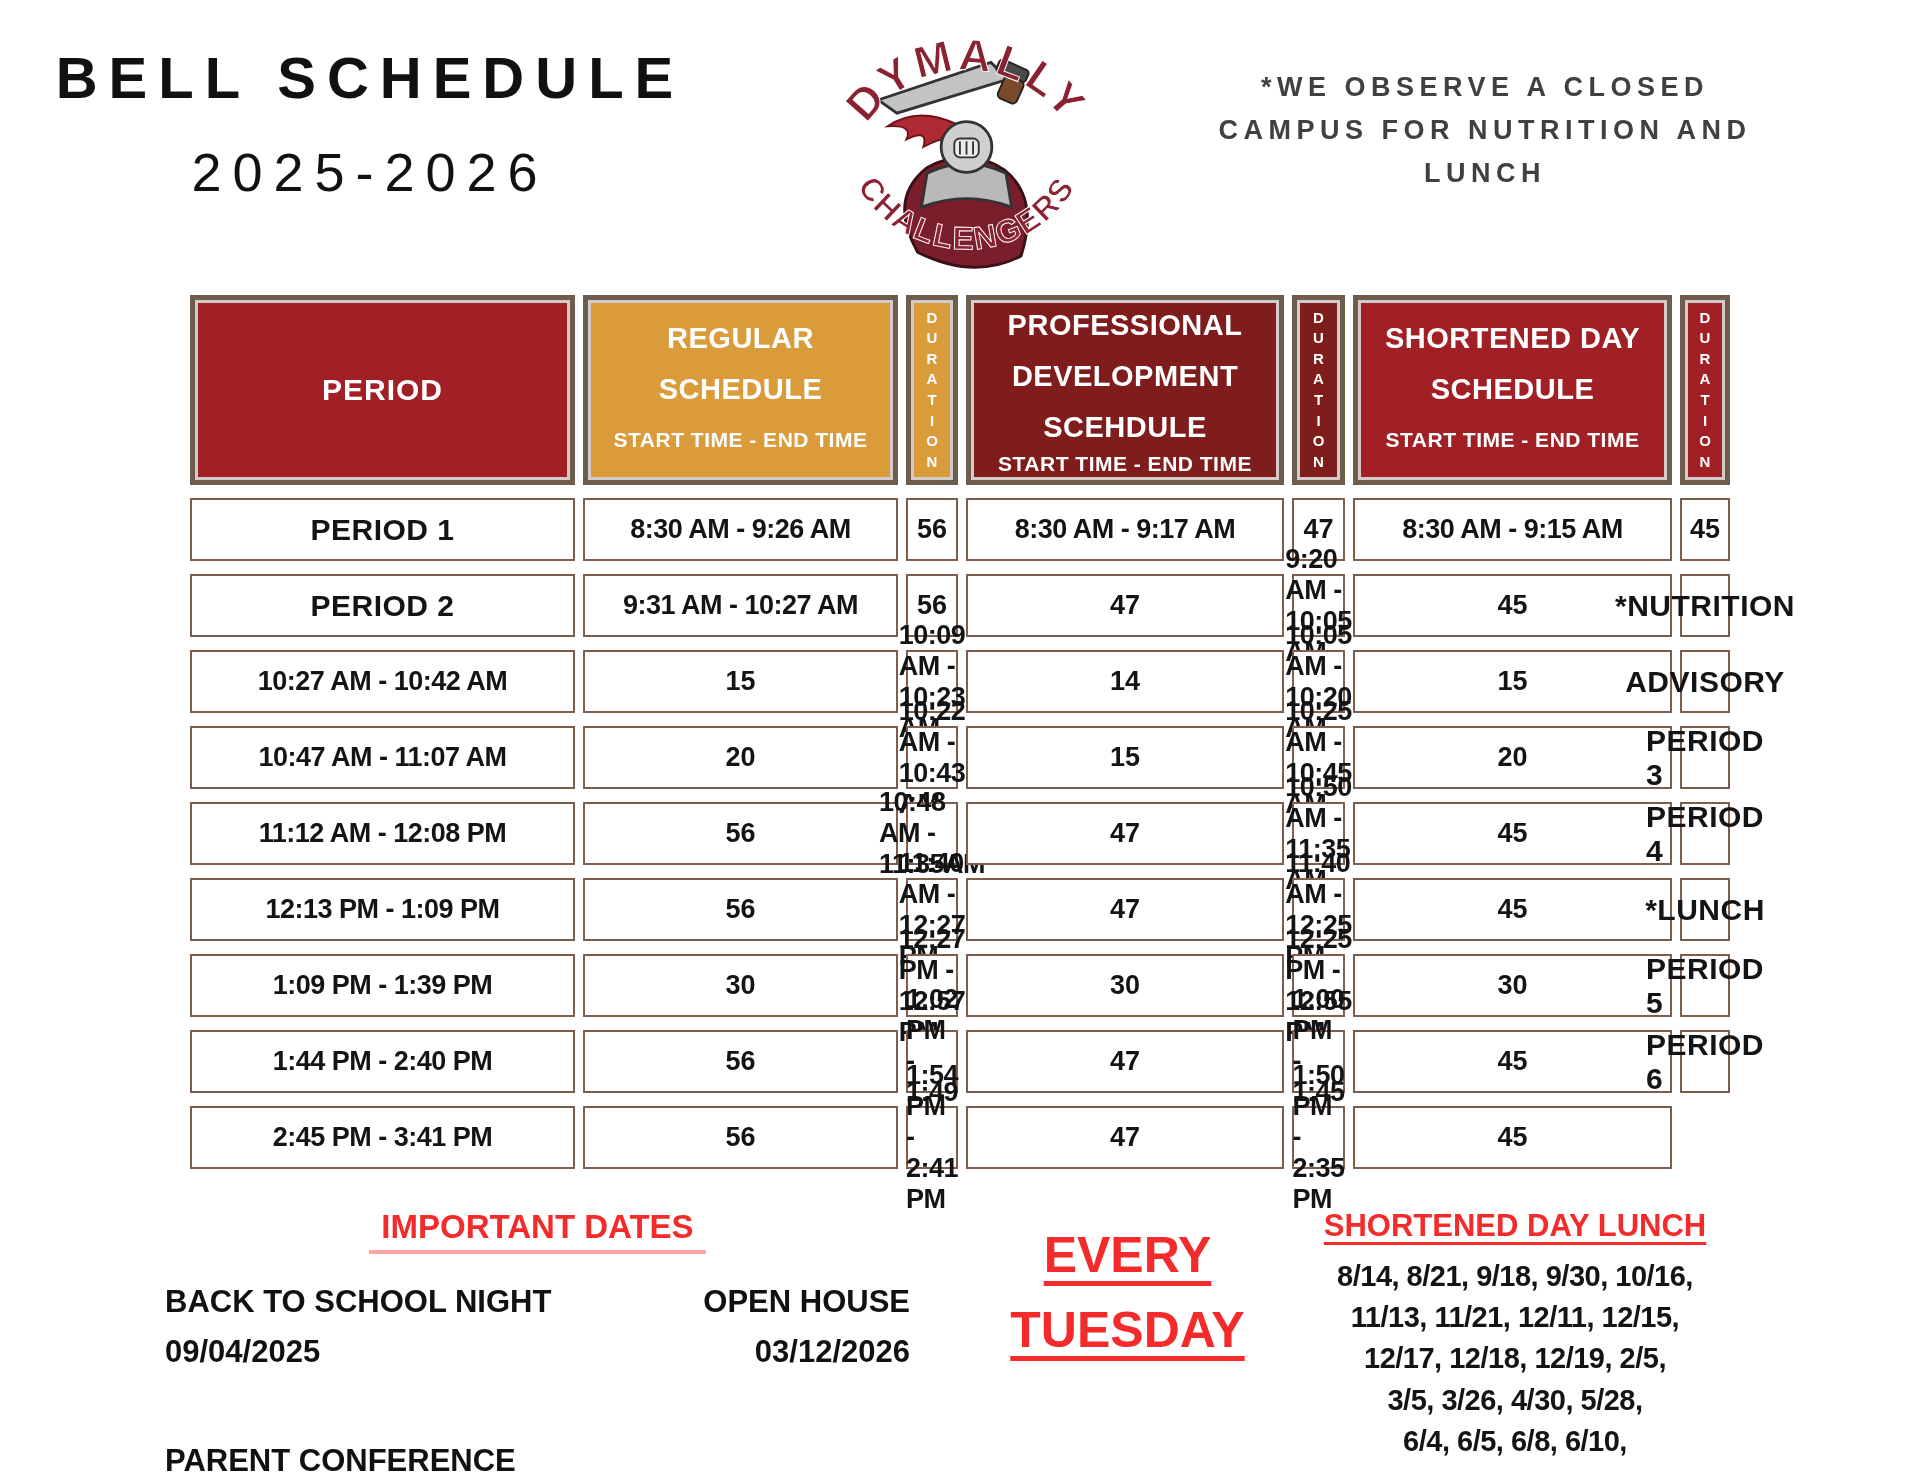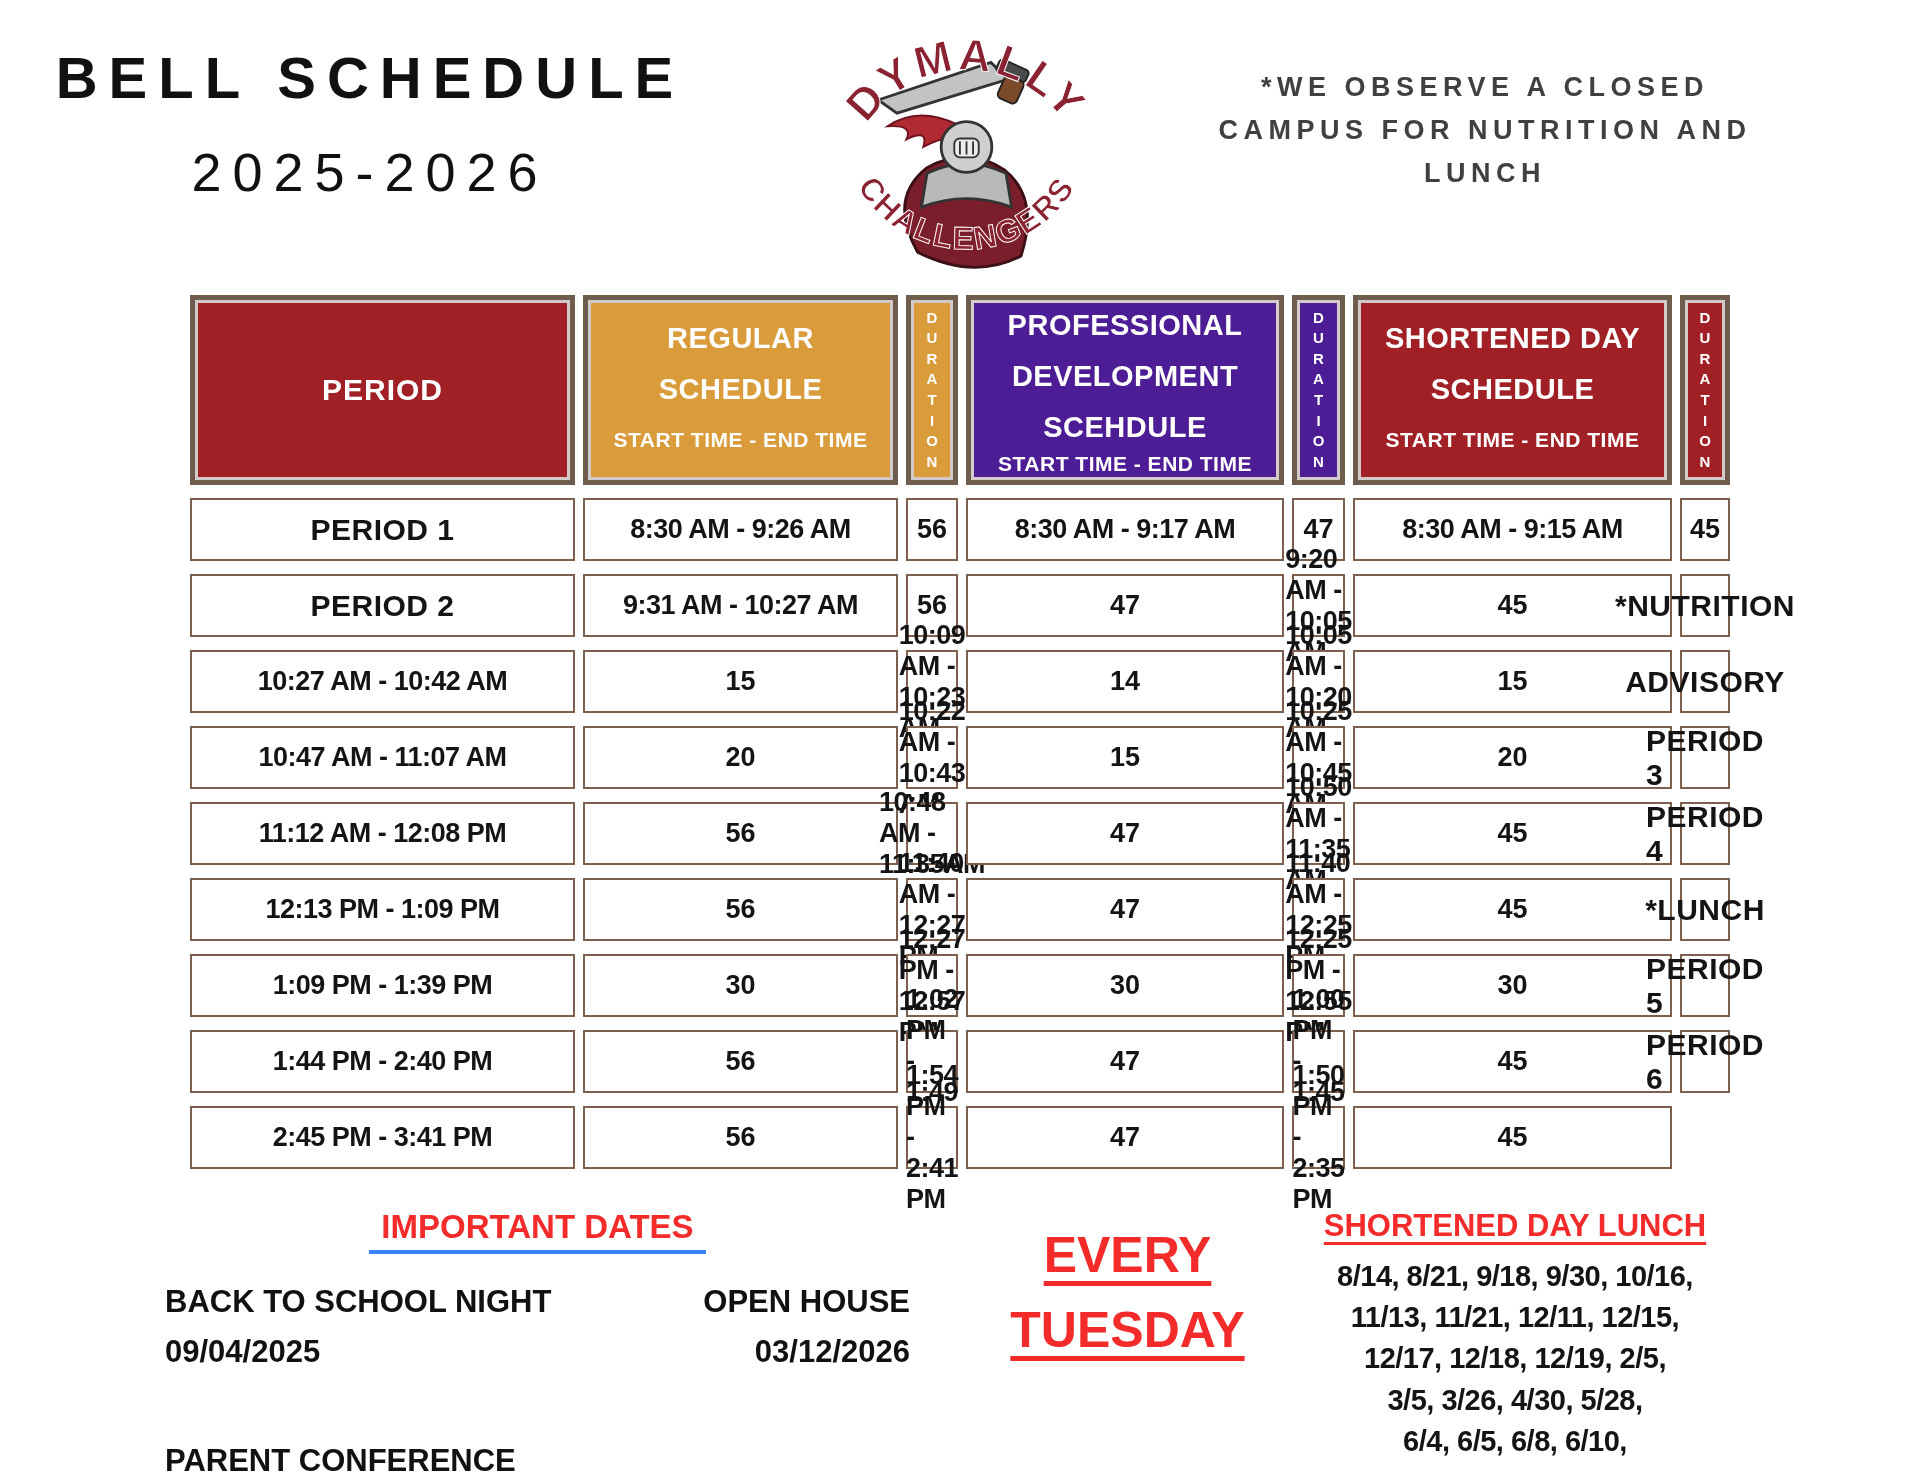--- a/index.html
+++ b/index.html
@@ -28,41 +28,41 @@
     grid-template-rows:190px repeat(9,63px);
     column-gap:8px;row-gap:13px;
   }
   .hdr{
     border:5px solid #6E5C4C;box-shadow:inset 0 0 0 3px #D2CBC9;
     color:#fff;display:flex;flex-direction:column;align-items:center;
     text-align:center;font-weight:700;box-sizing:border-box;
   }
   .hdr.red{background:#A02025;}
   .hdr.gold{background:#DA9B3B;}
-  .hdr.gray{background:#4c1d95;}
+  .hdr.gray{background:#7f1d1d;}
   .hdr-period{justify-content:center;font-size:30px;letter-spacing:1px;}
   .h-title{flex:1;display:flex;align-items:center;justify-content:center;
     font-size:29px;line-height:1.75;white-space:pre-line;letter-spacing:.5px;}
   .h-sub{padding-bottom:28px;font-size:21px;letter-spacing:.5px;}
   .h-vert{flex:1;display:flex;align-items:center;justify-content:center;
     font-size:15px;line-height:1.37;white-space:pre-line;}
   .cell{
     background:#fff;border:2px solid #7D5F4E;box-sizing:border-box;
     display:flex;align-items:center;justify-content:center;
     font-weight:700;color:#141414;
   }
   .cell.period{font-size:30px;letter-spacing:.5px;}
   .cell.time{font-size:27px;letter-spacing:-0.5px;}
   .cell.dur{font-size:27px;}
   
   .important-block{position:absolute;left:165px;top:1208px;width:745px;}
   .imp-heading-wrap{text-align:center;}
   .imp-heading{
     display:inline-block;color:#F32B2B;font-size:33px;font-weight:700;
-    border-bottom:4px solid #3b82f6;padding:0 12px 4px 12px;
+    border-bottom:4px solid #fca5a5;padding:0 12px 4px 12px;
   }
   .imp-row{display:flex;justify-content:space-between;margin-top:23px;
     font-size:31px;font-weight:700;line-height:1.6;}
   .imp-col-right{text-align:right;}
   .imp-date{white-space:pre-wrap;}
   .parent-conf{margin-top:60px;font-size:31px;font-weight:700;line-height:1.6;}
   .tuesday{
     position:absolute;left:995px;top:1218px;width:265px;text-align:center;
     color:#F32B2B;font-size:50px;font-weight:700;line-height:1.5;
     white-space:pre-line;text-decoration:underline;

